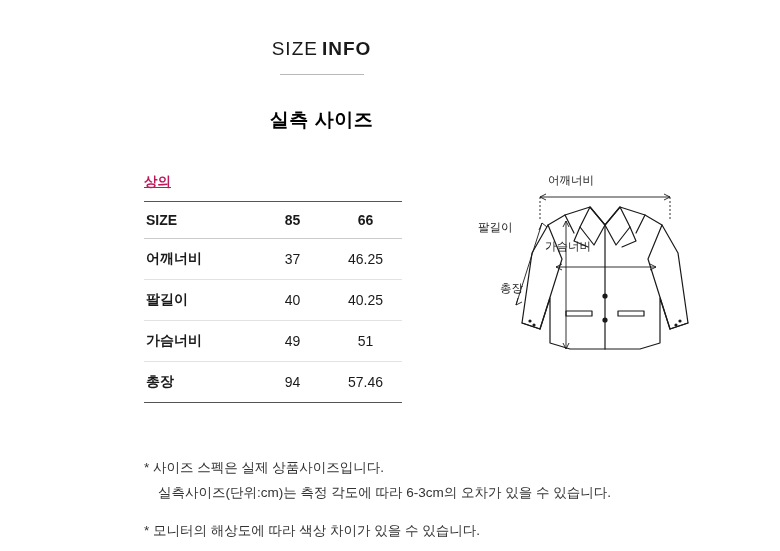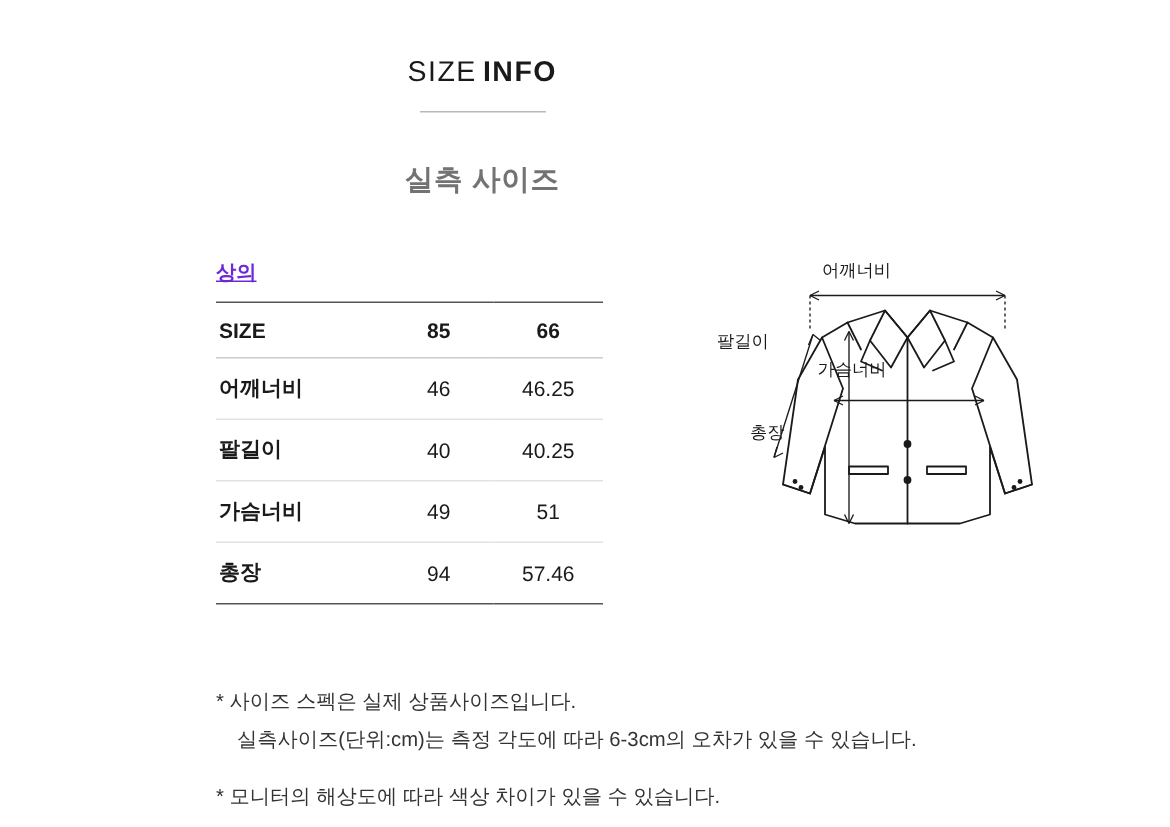--- a/index.html
+++ b/index.html
@@ -40,21 +40,21 @@
   .header-rule {
     width: 84px;
     height: 1px;
     background: #b9b9b9;
     margin: 14px auto 0 auto;
   }
   .subtitle {
     text-align: center;
     font-size: 19px;
     font-weight: 700;
-    color: #737373;
+    color: #000000;
     margin-top: 32px;
     letter-spacing: 0.5px;
   }
 
   
   .content {
     position: relative;
     margin-top: 40px;
     height: 230px;
   }
@@ -62,21 +62,21 @@
   
   .table-wrap {
     position: absolute;
     left: 144px;
     top: 0;
     width: 258px;
   }
   .cat-label {
     font-size: 13.5px;
     font-weight: 700;
-    color: #6d28d9;
+    color: #be185d;
     padding-bottom: 10px;
     text-decoration: underline;
   }
   table.size-table {
     border-collapse: collapse;
     width: 258px;
     table-layout: fixed;
   }
   table.size-table th,
   table.size-table td {
@@ -168,21 +168,21 @@
         <thead>
           <tr>
             <th class="rowhead">SIZE</th>
             <th>85</th>
             <th>66</th>
           </tr>
         </thead>
         <tbody>
           <tr>
             <td class="rowhead">어깨너비</td>
-            <td>46</td>
+            <td>37</td>
             <td>46.25</td>
           </tr>
           <tr>
             <td class="rowhead">팔길이</td>
             <td>40</td>
             <td>40.25</td>
           </tr>
           <tr>
             <td class="rowhead">가슴너비</td>
             <td>49</td>

